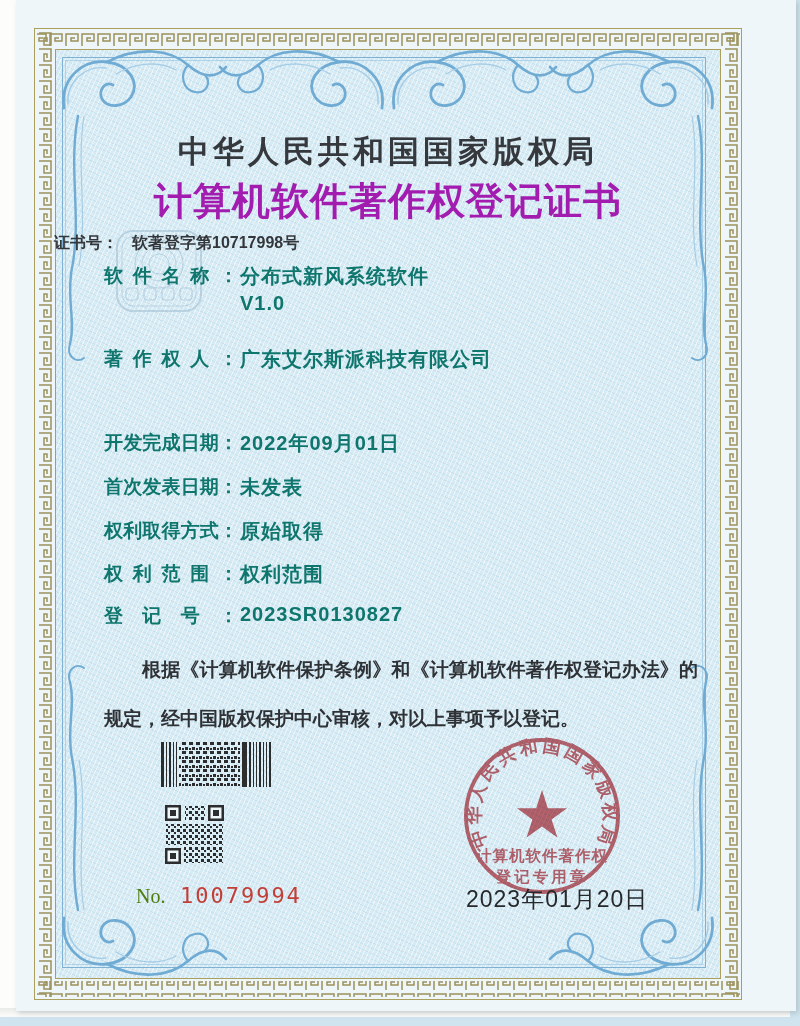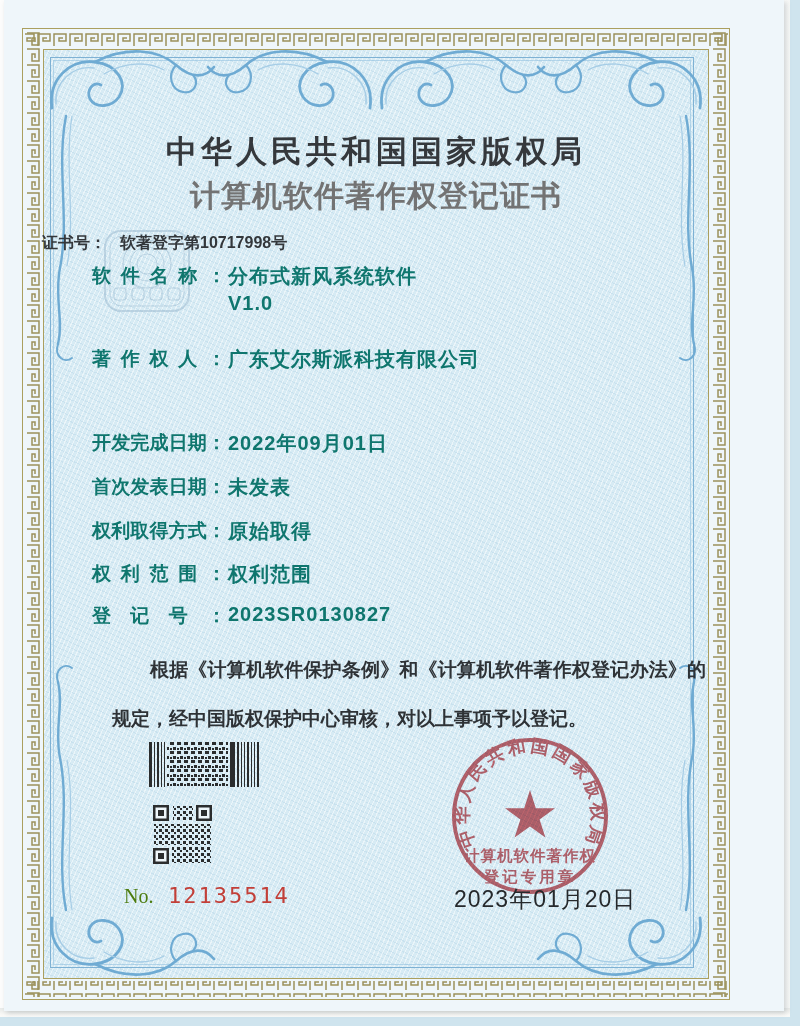--- a/index.html
+++ b/index.html
@@ -6,48 +6,48 @@
   body{width:800px;height:1026px;background:#ffffff;font-family:"Liberation Sans",sans-serif;overflow:hidden;}
   .stage{position:relative;width:800px;height:1026px;background:#fdfdfc;}
   
   .scan-right{position:absolute;left:752px;top:0;width:48px;height:1026px;
     background:linear-gradient(90deg,#e9e9e5 0,#f7f7f4 22%,#ffffff 55%,#f2f4f2 88%,#e7eef2 100%);}
   .scan-bottom{position:absolute;left:0;top:1008px;width:800px;height:18px;
     background:linear-gradient(180deg,#e8ebe9 0,#fafaf8 40%,#f2f6f7 100%);}
   .scan-right-edge{position:absolute;left:790px;top:0;width:10px;height:1026px;background:#cfe4ee;}
   .scan-bottom-edge{position:absolute;left:0;top:1017px;width:800px;height:9px;background:#cfe4ee;}
   
-  .paper{position:absolute;left:4px;top:0;width:780px;height:1011px;background:#eff6fa;
+  .paper{position:absolute;left:16px;top:0;width:780px;height:1011px;background:#eff6fa;
     box-shadow:2px 2px 5px rgba(120,130,135,.35);}
   
   .blue-field{position:absolute;left:40px;top:50px;width:664px;height:928px;
     background-color:#d7ebf4;
     background-image:
       repeating-linear-gradient(115deg, rgba(255,255,255,.5) 0 1px, rgba(0,0,0,0) 1px 4px),
       repeating-linear-gradient(25deg, rgba(126,176,208,.16) 0 1px, rgba(0,0,0,0) 1px 5px);}
   
   .inner-line{position:absolute;left:46px;top:57px;width:642px;height:909px;
     border:1.5px solid rgba(111,167,206,.85);}
   .inner-line .inner-line2{position:absolute;left:2px;top:2px;right:2px;bottom:2px;
     border:1px solid rgba(146,193,223,.6);}
   svg.overlay{position:absolute;left:0;top:0;}
   
   .authority{position:absolute;left:38px;top:131px;width:668px;text-align:center;
     font-family:"Liberation Serif",serif;font-weight:700;font-size:31px;letter-spacing:4px;color:#35383c;}
   .cert-title{position:absolute;left:38px;top:176px;width:668px;text-align:center;
-    font-family:"Liberation Serif",serif;font-weight:700;font-size:30px;letter-spacing:1px;color:#737373;}
+    font-family:"Liberation Serif",serif;font-weight:700;font-size:38px;letter-spacing:1px;color:#a21caf;}
   .certno{position:absolute;left:38px;top:233px;width:620px;
     font-weight:700;font-size:16px;color:#33373b;}
   .certno .sp{display:inline-block;width:14px;}
   .row{position:absolute;left:88px;height:26px;white-space:nowrap;color:#0f766e;}
   .row .lbl{display:inline-block;width:134px;font-size:19px;font-weight:700;
     text-align:justify;text-align-last:justify;vertical-align:top;}
   .row .val{position:absolute;left:136px;top:0;font-size:20px;font-weight:700;letter-spacing:1px;}
   .statement{position:absolute;left:88px;top:645px;width:594px;font-size:19px;font-weight:700;
-    color:#2e3236;line-height:49px;text-indent:2em;text-align:justify;margin-left:20px;}
+    color:#2e3236;line-height:49px;text-indent:2em;text-align:justify;}
   .serial{position:absolute;left:120px;top:883px;white-space:nowrap;}
   .serial .no{font-family:"Liberation Serif",serif;font-size:20px;color:#4d7c0f;}
   .serial .num{font-family:"DejaVu Sans Mono",monospace;font-size:22px;letter-spacing:2px;color:#c23f38;margin-left:10px;}
   .issue-date{position:absolute;left:450px;top:884px;font-size:23px;font-weight:400;letter-spacing:1px;color:#26292c;}
   .stamp{position:absolute;left:440px;top:730px;mix-blend-mode:multiply;opacity:.9;}
   .emboss{position:absolute;left:98px;top:228px;opacity:.55;}
   .barcode{position:absolute;left:145px;top:742px;}
   .qrcode{position:absolute;left:149px;top:805px;}
 </style>
 </head>
@@ -229,18 +229,18 @@
       <text fill="#c4565e" font-size="18" letter-spacing="3.5" font-weight="700" font-family="'Liberation Sans',sans-serif">
         <textPath href="#arcpath" startOffset="50%" text-anchor="middle">中华人民共和国国家版权局</textPath>
       </text>
       <polygon fill="#c4565e" points="86,60 91.8,78.2 111,78.2 95.6,89.4 101.4,107.6 86,96.4 70.6,107.6 76.4,89.4 61,78.2 80.2,78.2"></polygon>
       <text x="86" y="131" text-anchor="middle" fill="#c4565e" font-size="15.5" letter-spacing="1" font-weight="700" font-family="'Liberation Sans',sans-serif">计算机软件著作权</text>
       <text x="86" y="152" text-anchor="middle" fill="#c4565e" font-size="15.5" letter-spacing="3" font-weight="700" font-family="'Liberation Sans',sans-serif">登记专用章</text>
     </svg>
 
     <div class="serial">
       <span class="no">No.</span>
-      <span class="num">12135514</span>
+      <span class="num">10079994</span>
     </div>
     <div class="issue-date">2023年01月20日</div>
 
   </div>
 </div>
 
 </body></html>

